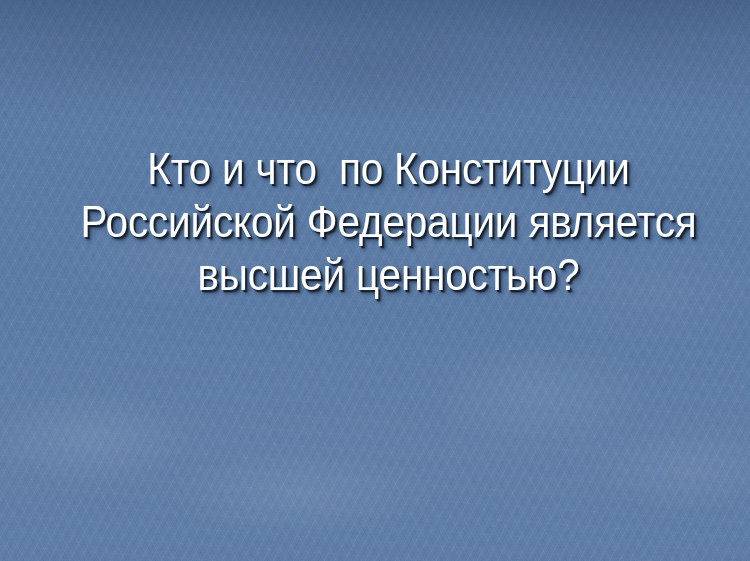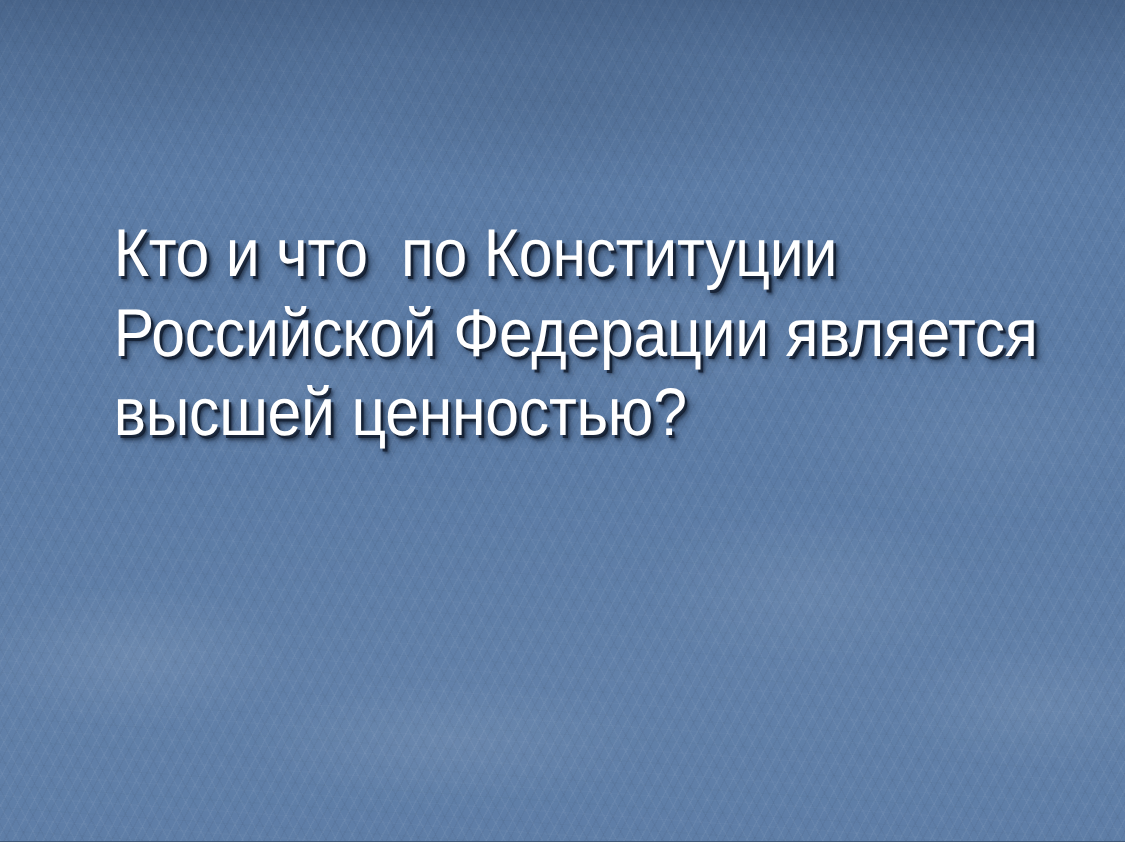--- a/index.html
+++ b/index.html
@@ -91,21 +91,21 @@
       rgba(255,255,255,0.035) 80%,
       rgba(255,255,255,0.015) 100%);
   }
 
   
   .title-block {
     position: absolute;
     left: 0;
     right: 0;
     top: 142px;
-    text-align: left;
+    text-align: center;
     padding: 0 14px;
     box-sizing: border-box;
     margin-left: 27px;
   }
 
   .title-line {
     display: block;
     color: #ffffff;
     font-weight: 400;
     font-size: 45px;

